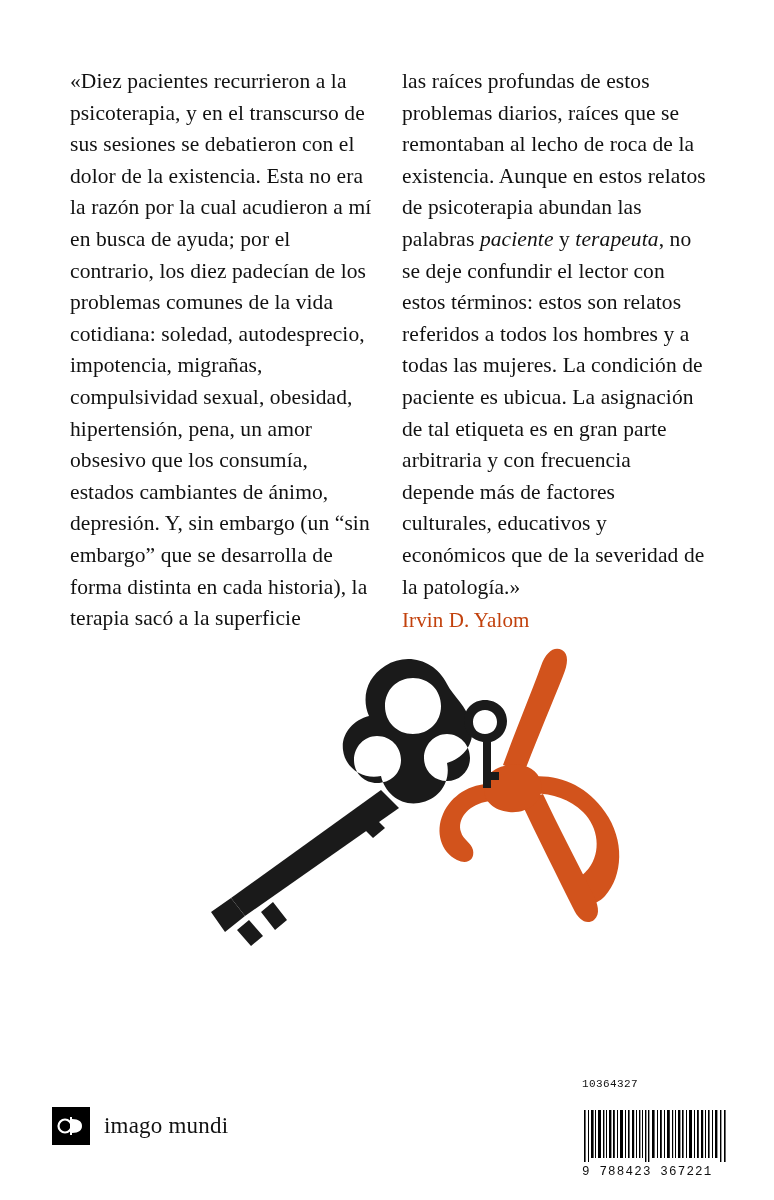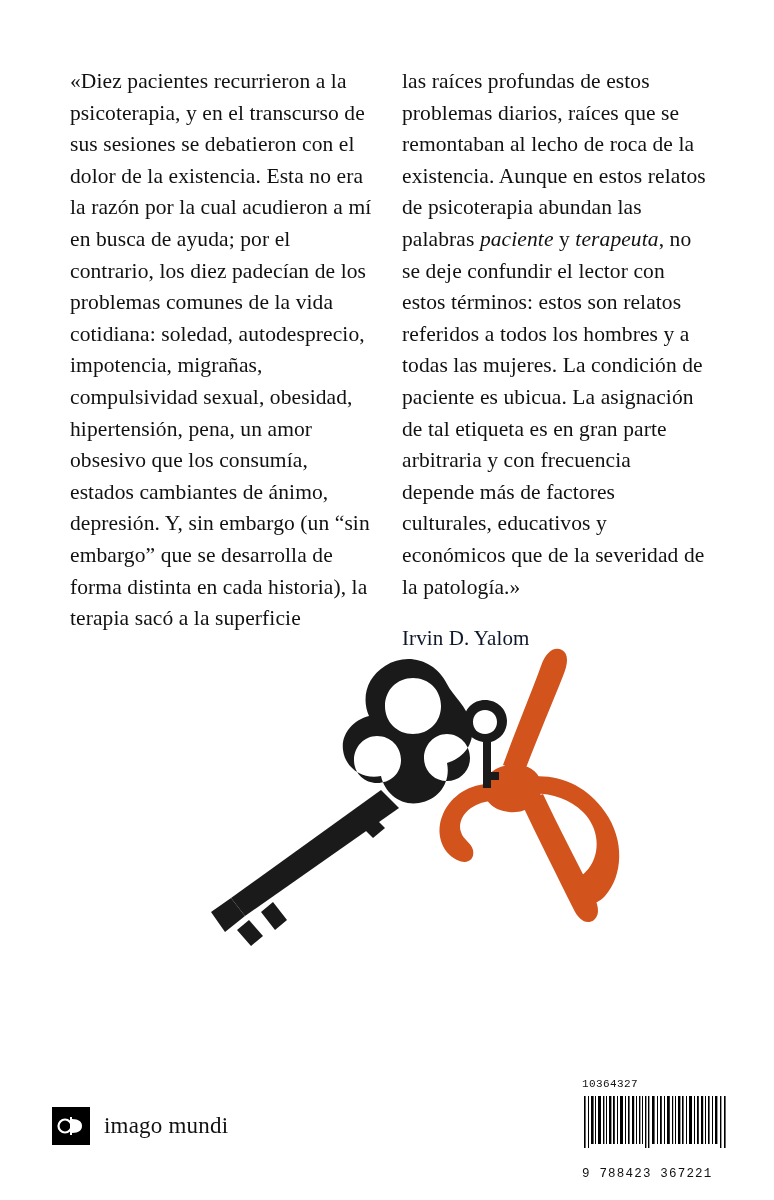--- a/index.html
+++ b/index.html
@@ -39,24 +39,24 @@
     letter-spacing: 0.1px;
   }
   .col p {
     margin: 0;
   }
   .ital {
     font-style: italic;
     text-align: center;
   }
   .author {
-    color: #0f172a;
+    color: #c2410c;
     font-size: 21px;
     line-height: 31.6px;
-    margin-top: 20px;
+    margin-top: 2px;
     font-family: "Liberation Serif", serif;
   }
 
   
   .art {
     position: absolute;
     left: 185px;
     top: 640px;
     width: 470px;
     height: 310px;
@@ -96,33 +96,33 @@
     position: absolute;
     right: 46px;
     top: 1078px;
     width: 146px;
     text-align: left;
   }
   .barcode-top {
     font-family: "Liberation Mono", monospace;
     font-size: 11px;
     letter-spacing: 0.4px;
-    margin-bottom: 4px;
+    margin-bottom: 18px;
     color: #111;
   }
   .barcode {
     width: 146px;
     height: 56px;
     display: block;
   }
   .barcode-num {
     font-family: "Liberation Mono", monospace;
     font-size: 12.5px;
     letter-spacing: 1.2px;
-    margin-top: 17px;
+    margin-top: 1px;
     color: #111;
     white-space: nowrap;
   }
 </style>
 </head>
 <body>
 
 <div class="page">
 
   <div class="blurb">

